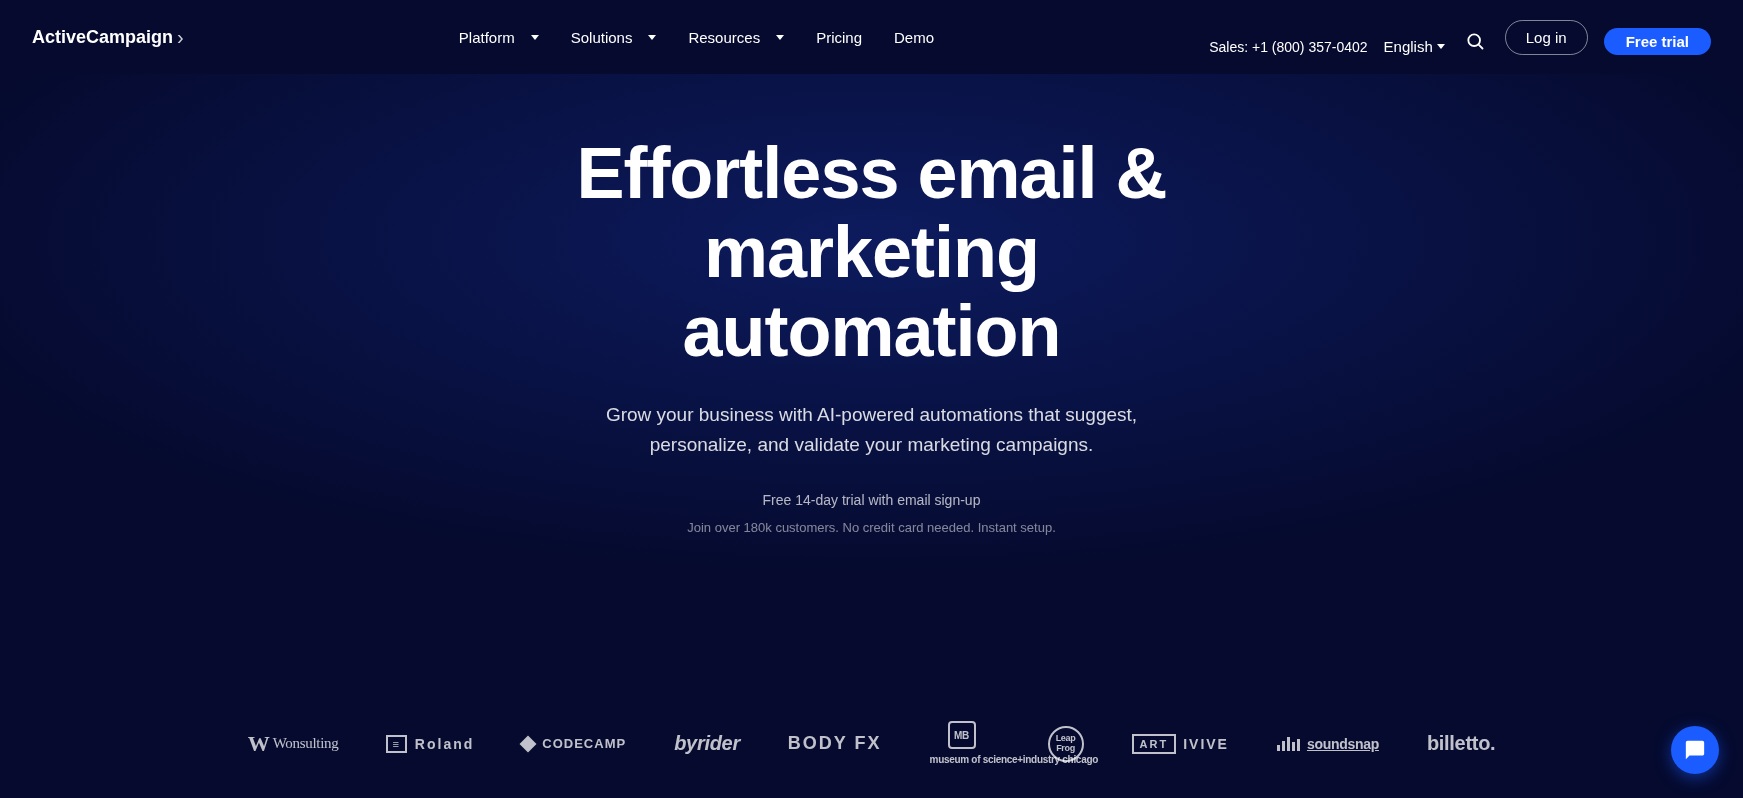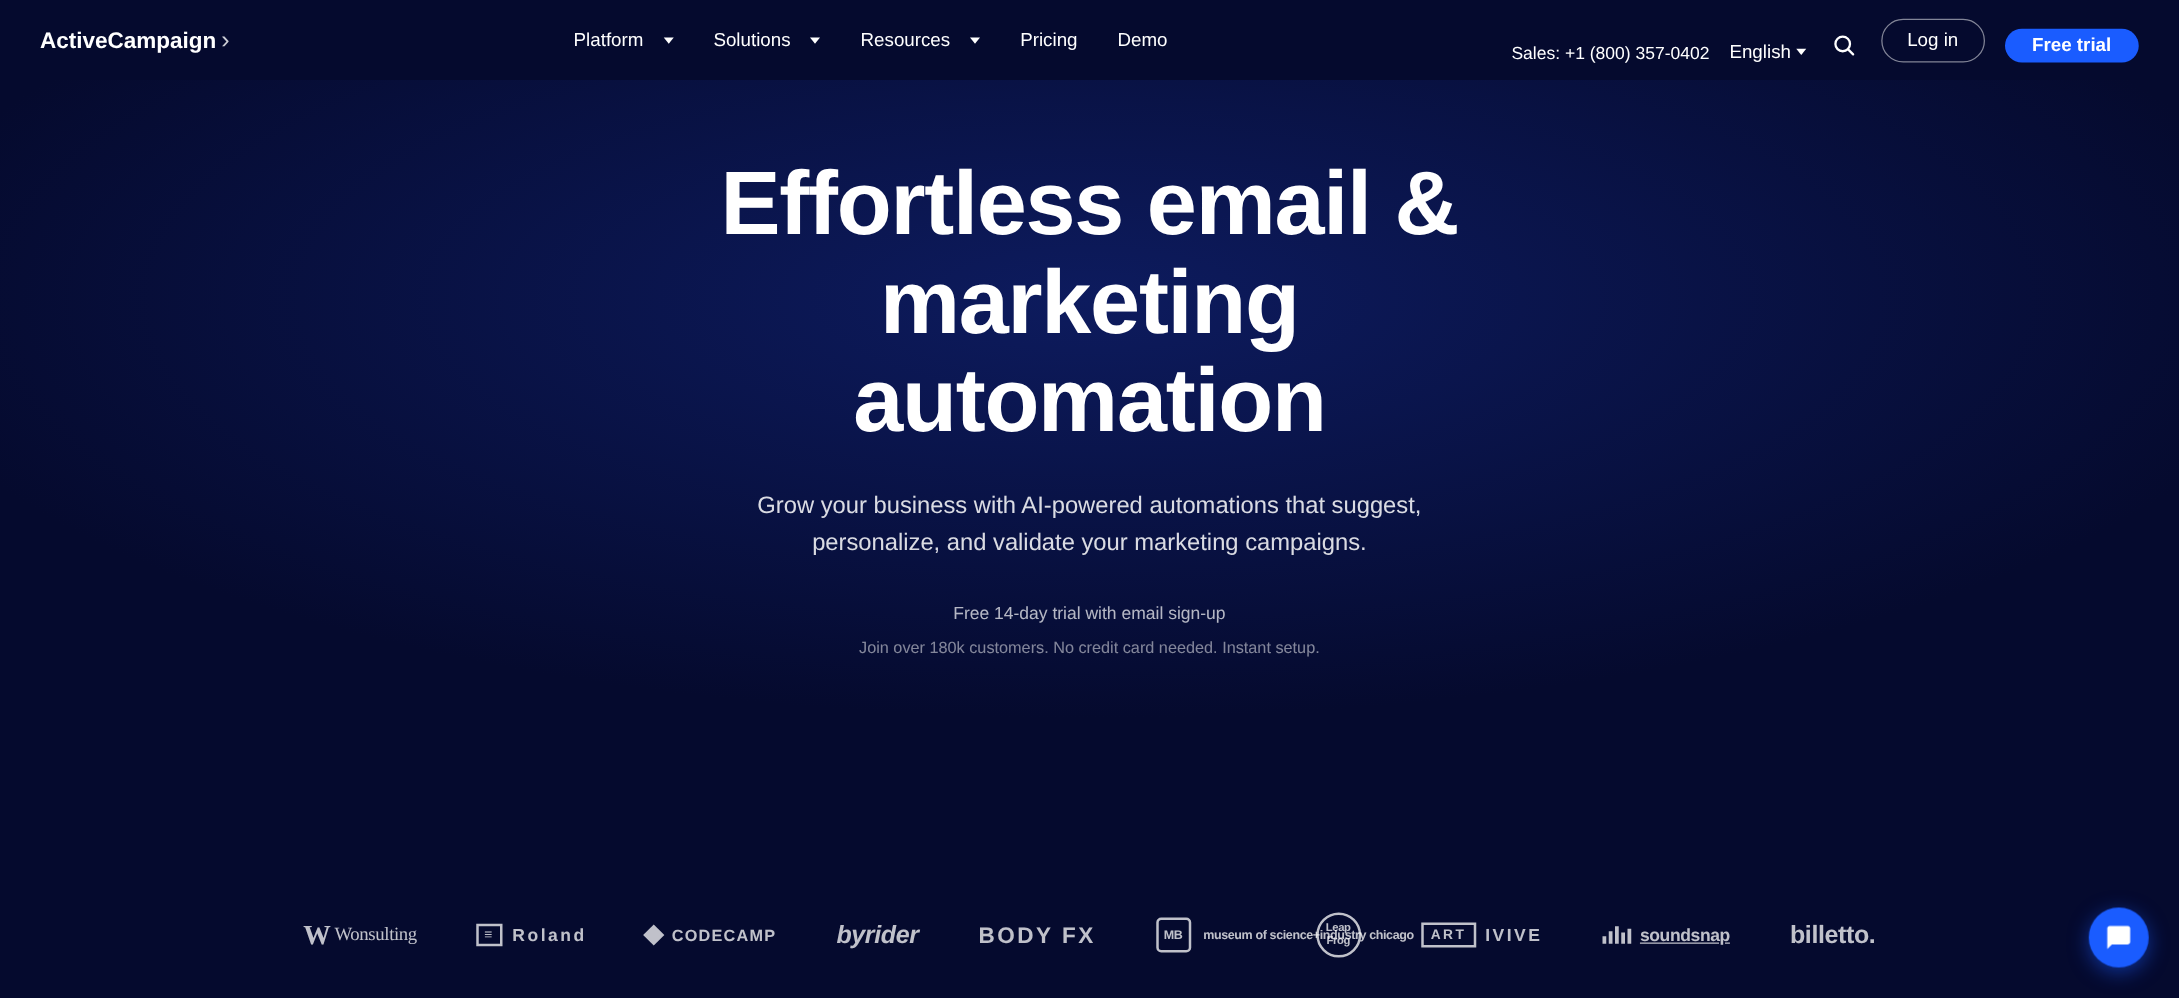--- a/index.html
+++ b/index.html
@@ -10,21 +10,21 @@
       min-height: 798px;
       overflow-x: hidden;
     }
 
     
     nav {
       display: flex;
       align-items: center;
       justify-content: space-between;
       padding: 0 32px;
-      height: 64px;
+      height: 74px;
       background-color: #050a2e;
       position: relative;
       z-index: 10;
     }
     .nav-logo {
       display: flex;
       align-items: center;
       gap: 4px;
       font-size: 17px;
       font-weight: 600;
@@ -194,21 +194,21 @@
       display: flex;
       align-items: center;
       gap: 4px;
       letter-spacing: -0.3px;
     }
     .logo-wonsulting { font-family: Georgia, serif; font-size: 16px; }
     .logo-roland { font-size: 14px; font-weight: 700; letter-spacing: 2px; }
     .logo-codecamp { font-size: 13px; letter-spacing: 1px; text-transform: uppercase; }
     .logo-byrider { font-size: 17px; font-style: italic; font-weight: 800; }
     .logo-bodyfx { font-size: 16px; font-weight: 900; letter-spacing: 1px; }
-    .logo-museum { font-size: 11px; font-weight: 600; line-height: 1.3; max-width: 80px; text-align: center; }
+    .logo-museum { font-size: 11px; font-weight: 600; line-height: 1.3; max-width: 80px; text-align: center; flex-direction: column; }
     .logo-leapfrog { font-size: 13px; font-weight: 700; }
     .logo-artivive { font-size: 14px; letter-spacing: 2px; font-weight: 700; }
     .logo-soundsnap { font-size: 13px; font-weight: 600; text-decoration: underline; }
     .logo-billetto { font-size: 18px; font-weight: 800; }
 
     
     .chat-bubble {
       position: fixed;
       bottom: 24px;
       right: 24px;

